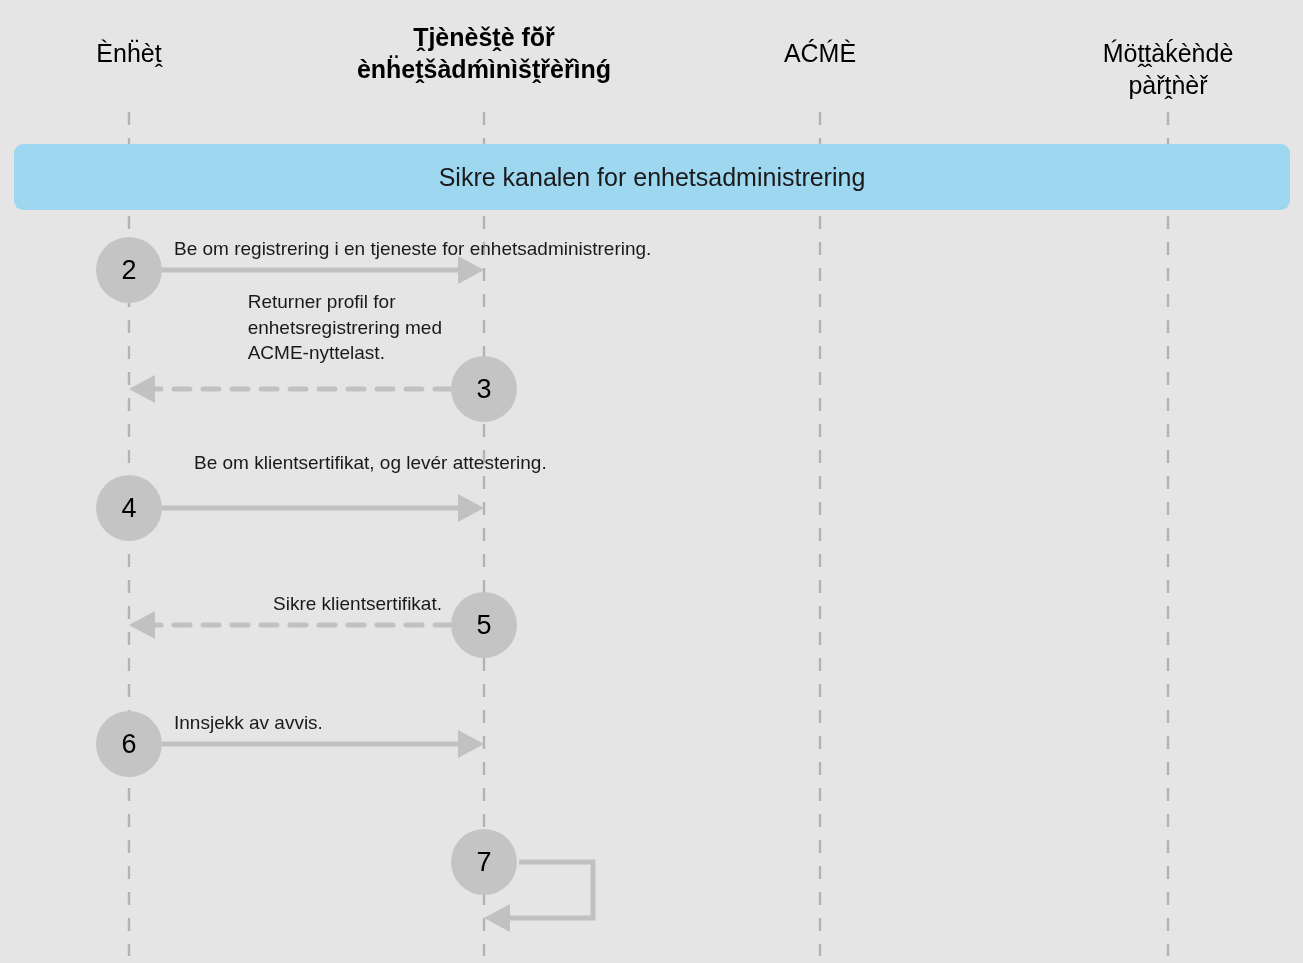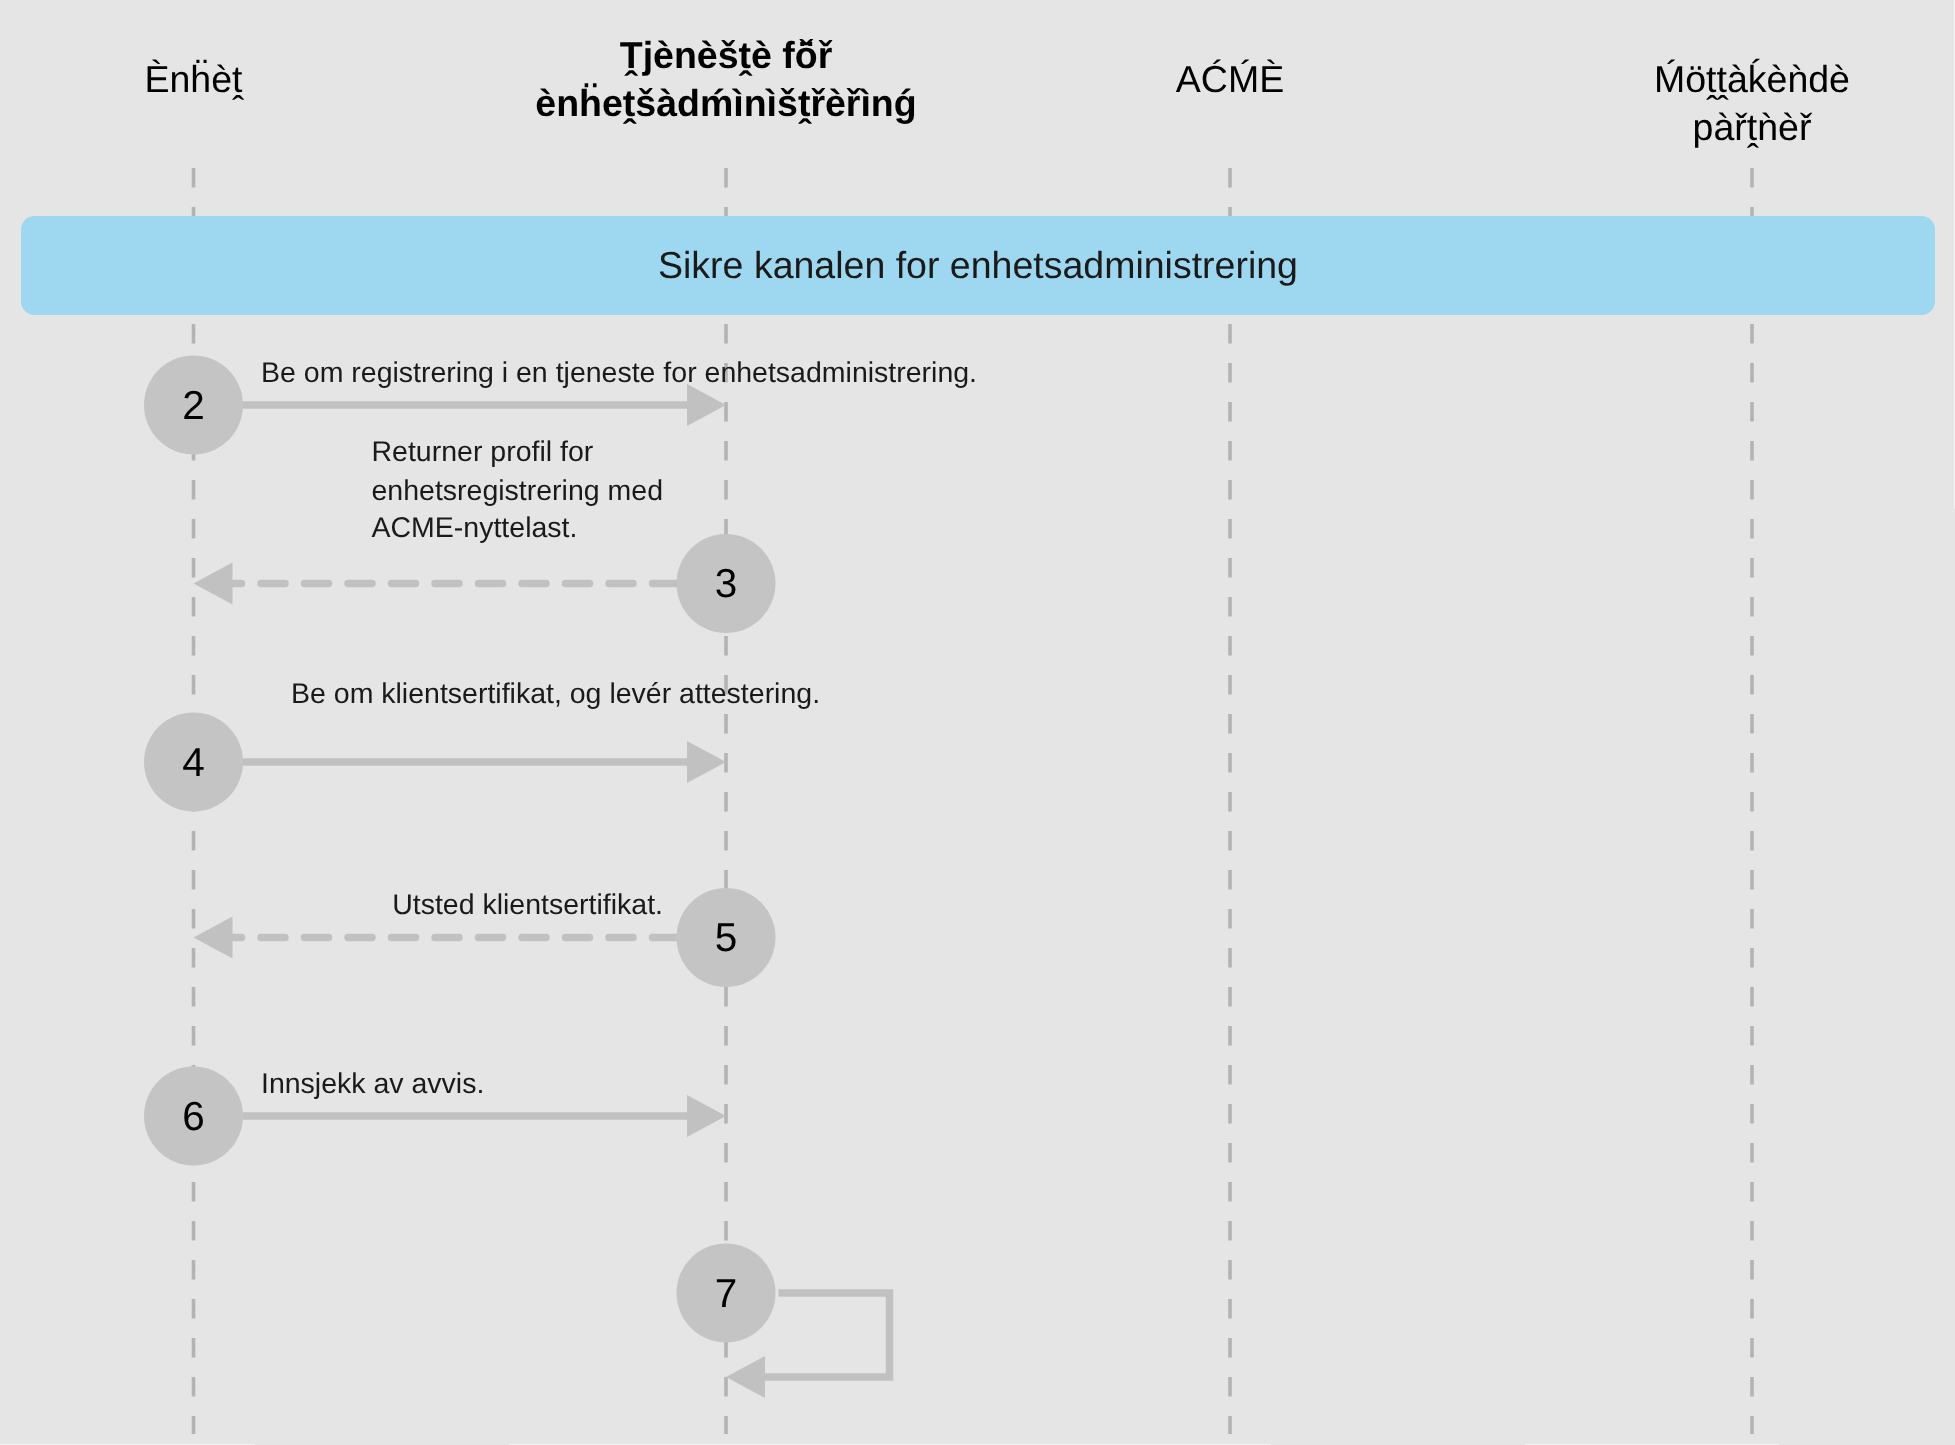--- a/index.html
+++ b/index.html
@@ -155,21 +155,21 @@
   </div>
 
   <div class="msg-label left" style="left:174px; top:262px;">Be om registrering i en tjeneste for enhetsadministrering.</div>
 
   <div class="msg-label right" style="left:442px; top:366px;">Returner profil for
 enhetsregistrering med
 ACME-nyttelast.</div>
 
   <div class="msg-label left" style="left:174px; top:476px;margin-left:20px;">Be om klientsertifikat, og levér attestering.</div>
 
-  <div class="msg-label right" style="left:442px; top:617px;">Utsted klientsertifikat.</div>
+  <div class="msg-label right" style="left:442px; top:617px;">Sikre klientsertifikat.</div>
 
   <div class="msg-label left" style="left:174px; top:736px;">Innsjekk av avvis.</div>
 
 
   <div class="step-badge" style="left:129px; top:270px;">2</div>
 
   <div class="step-badge" style="left:484px; top:389px;">3</div>
 
   <div class="step-badge" style="left:129px; top:508px;">4</div>
 

